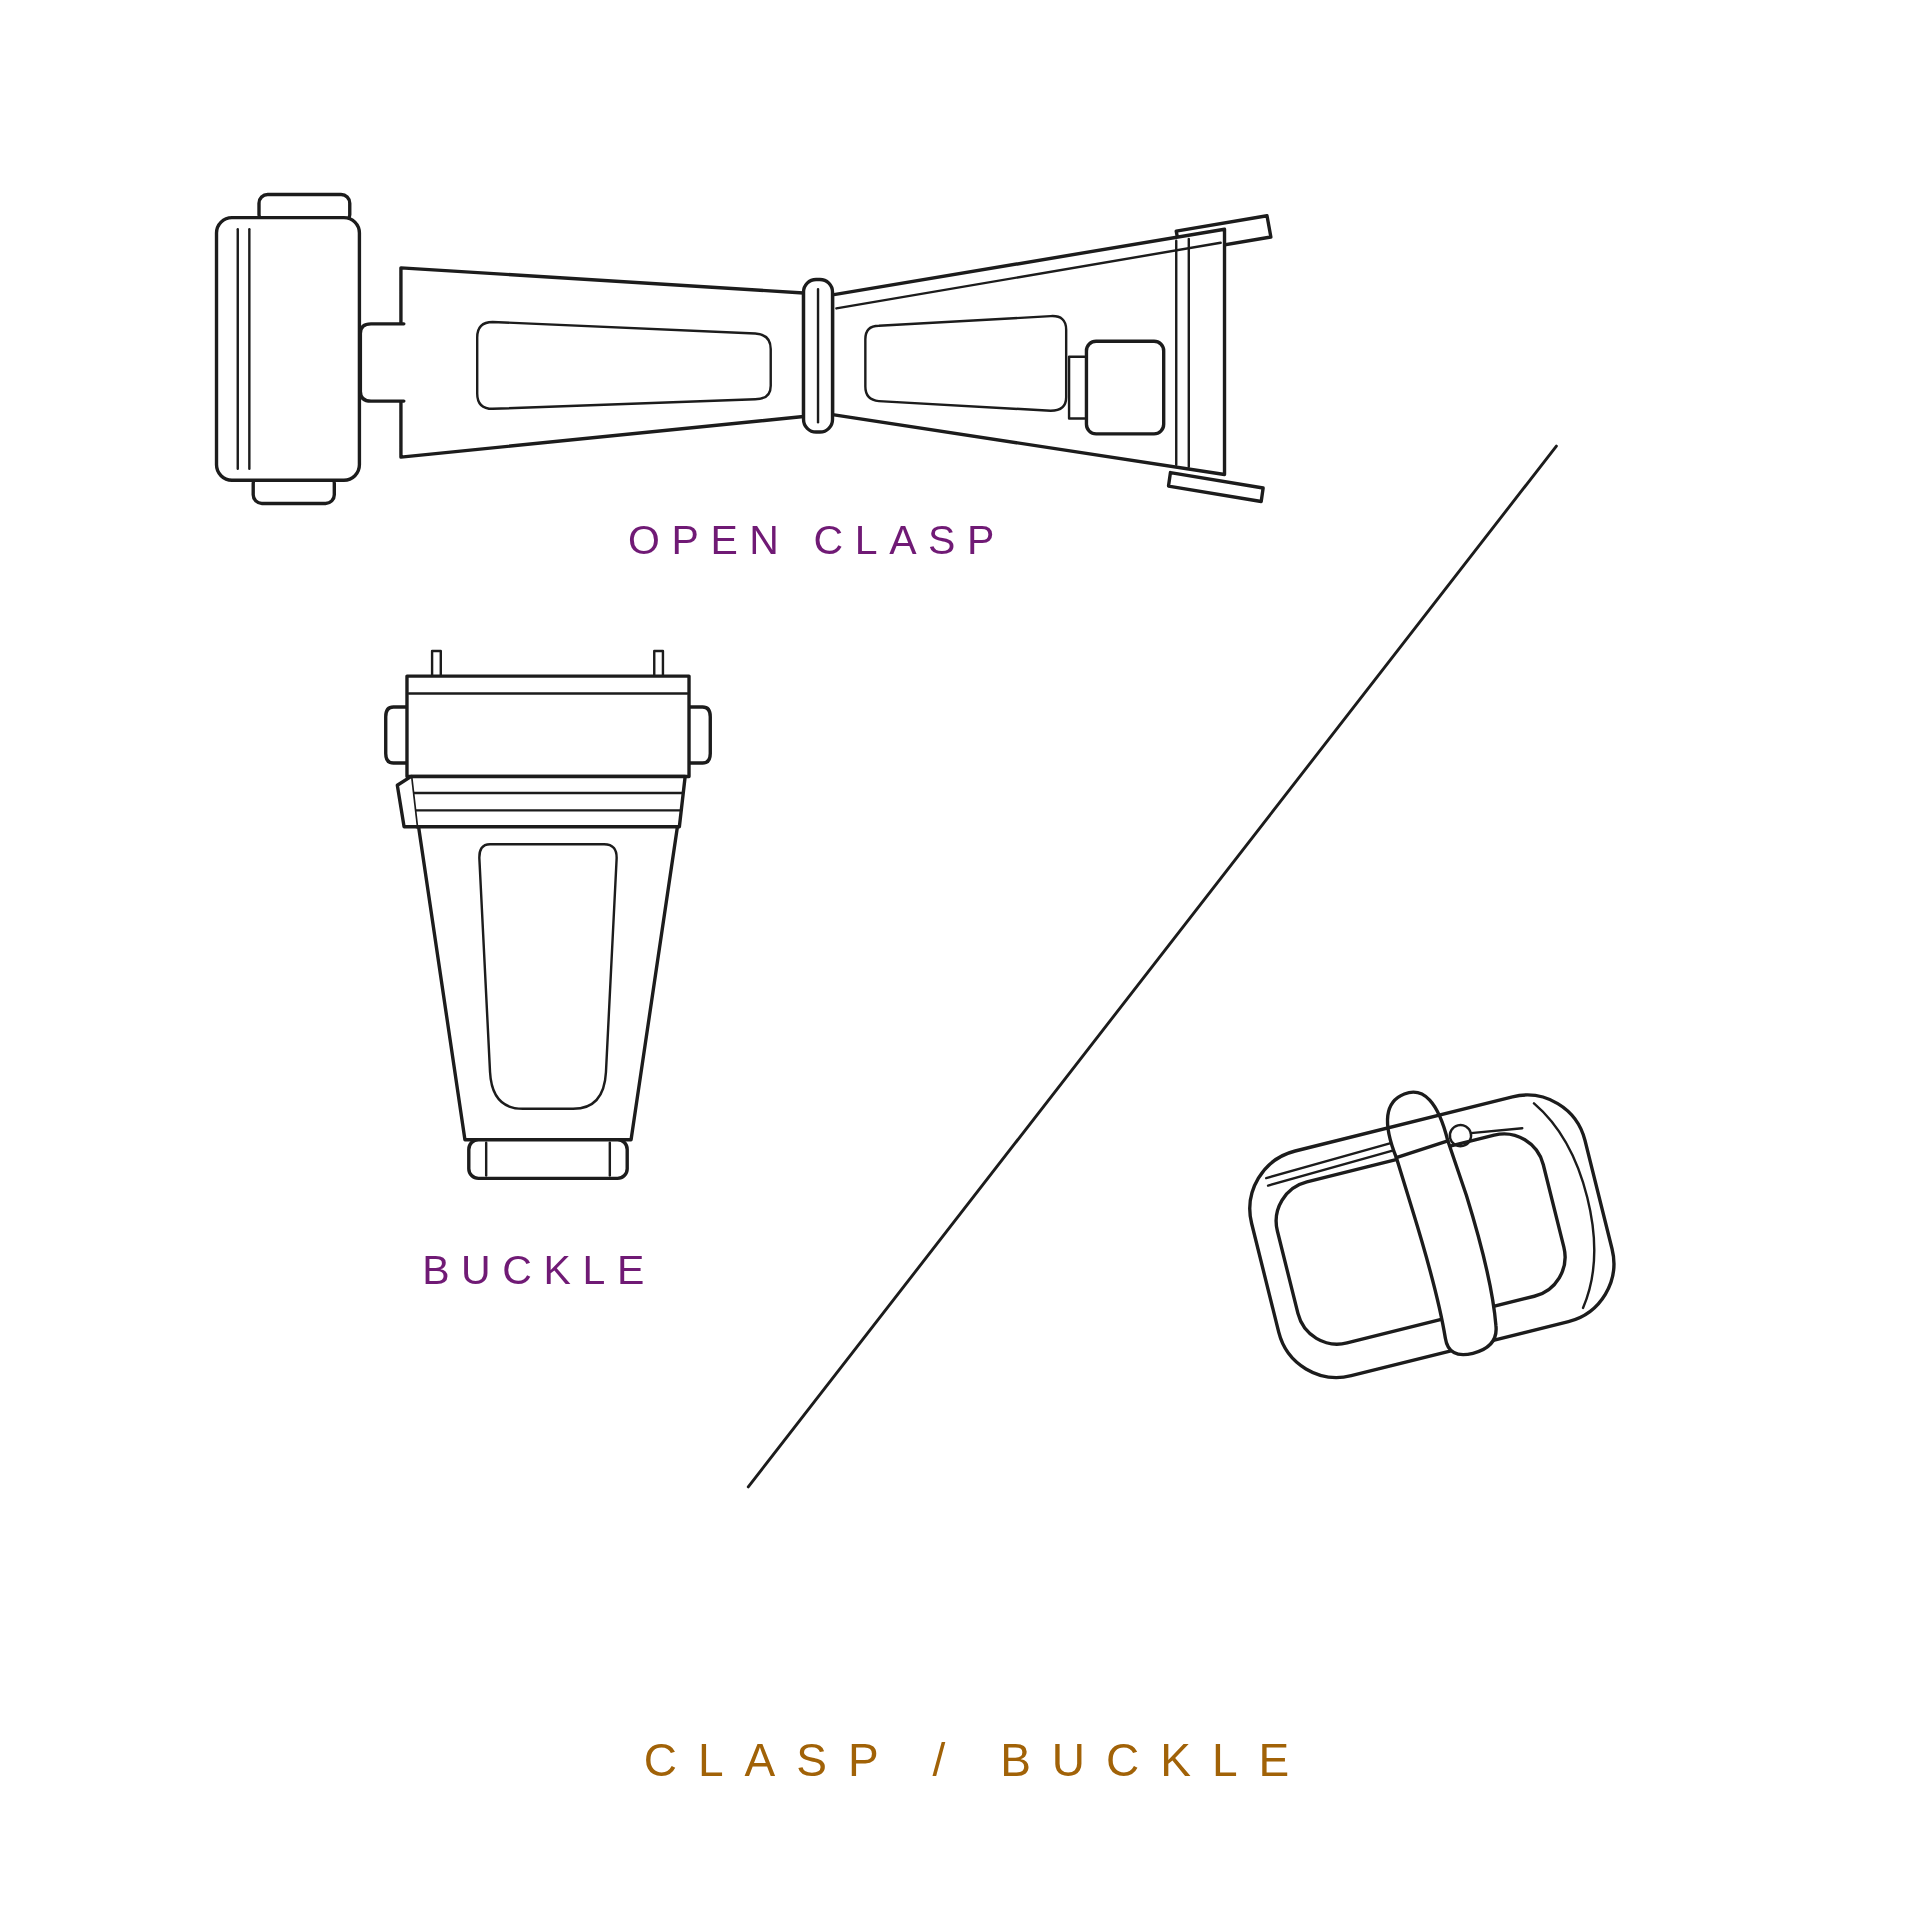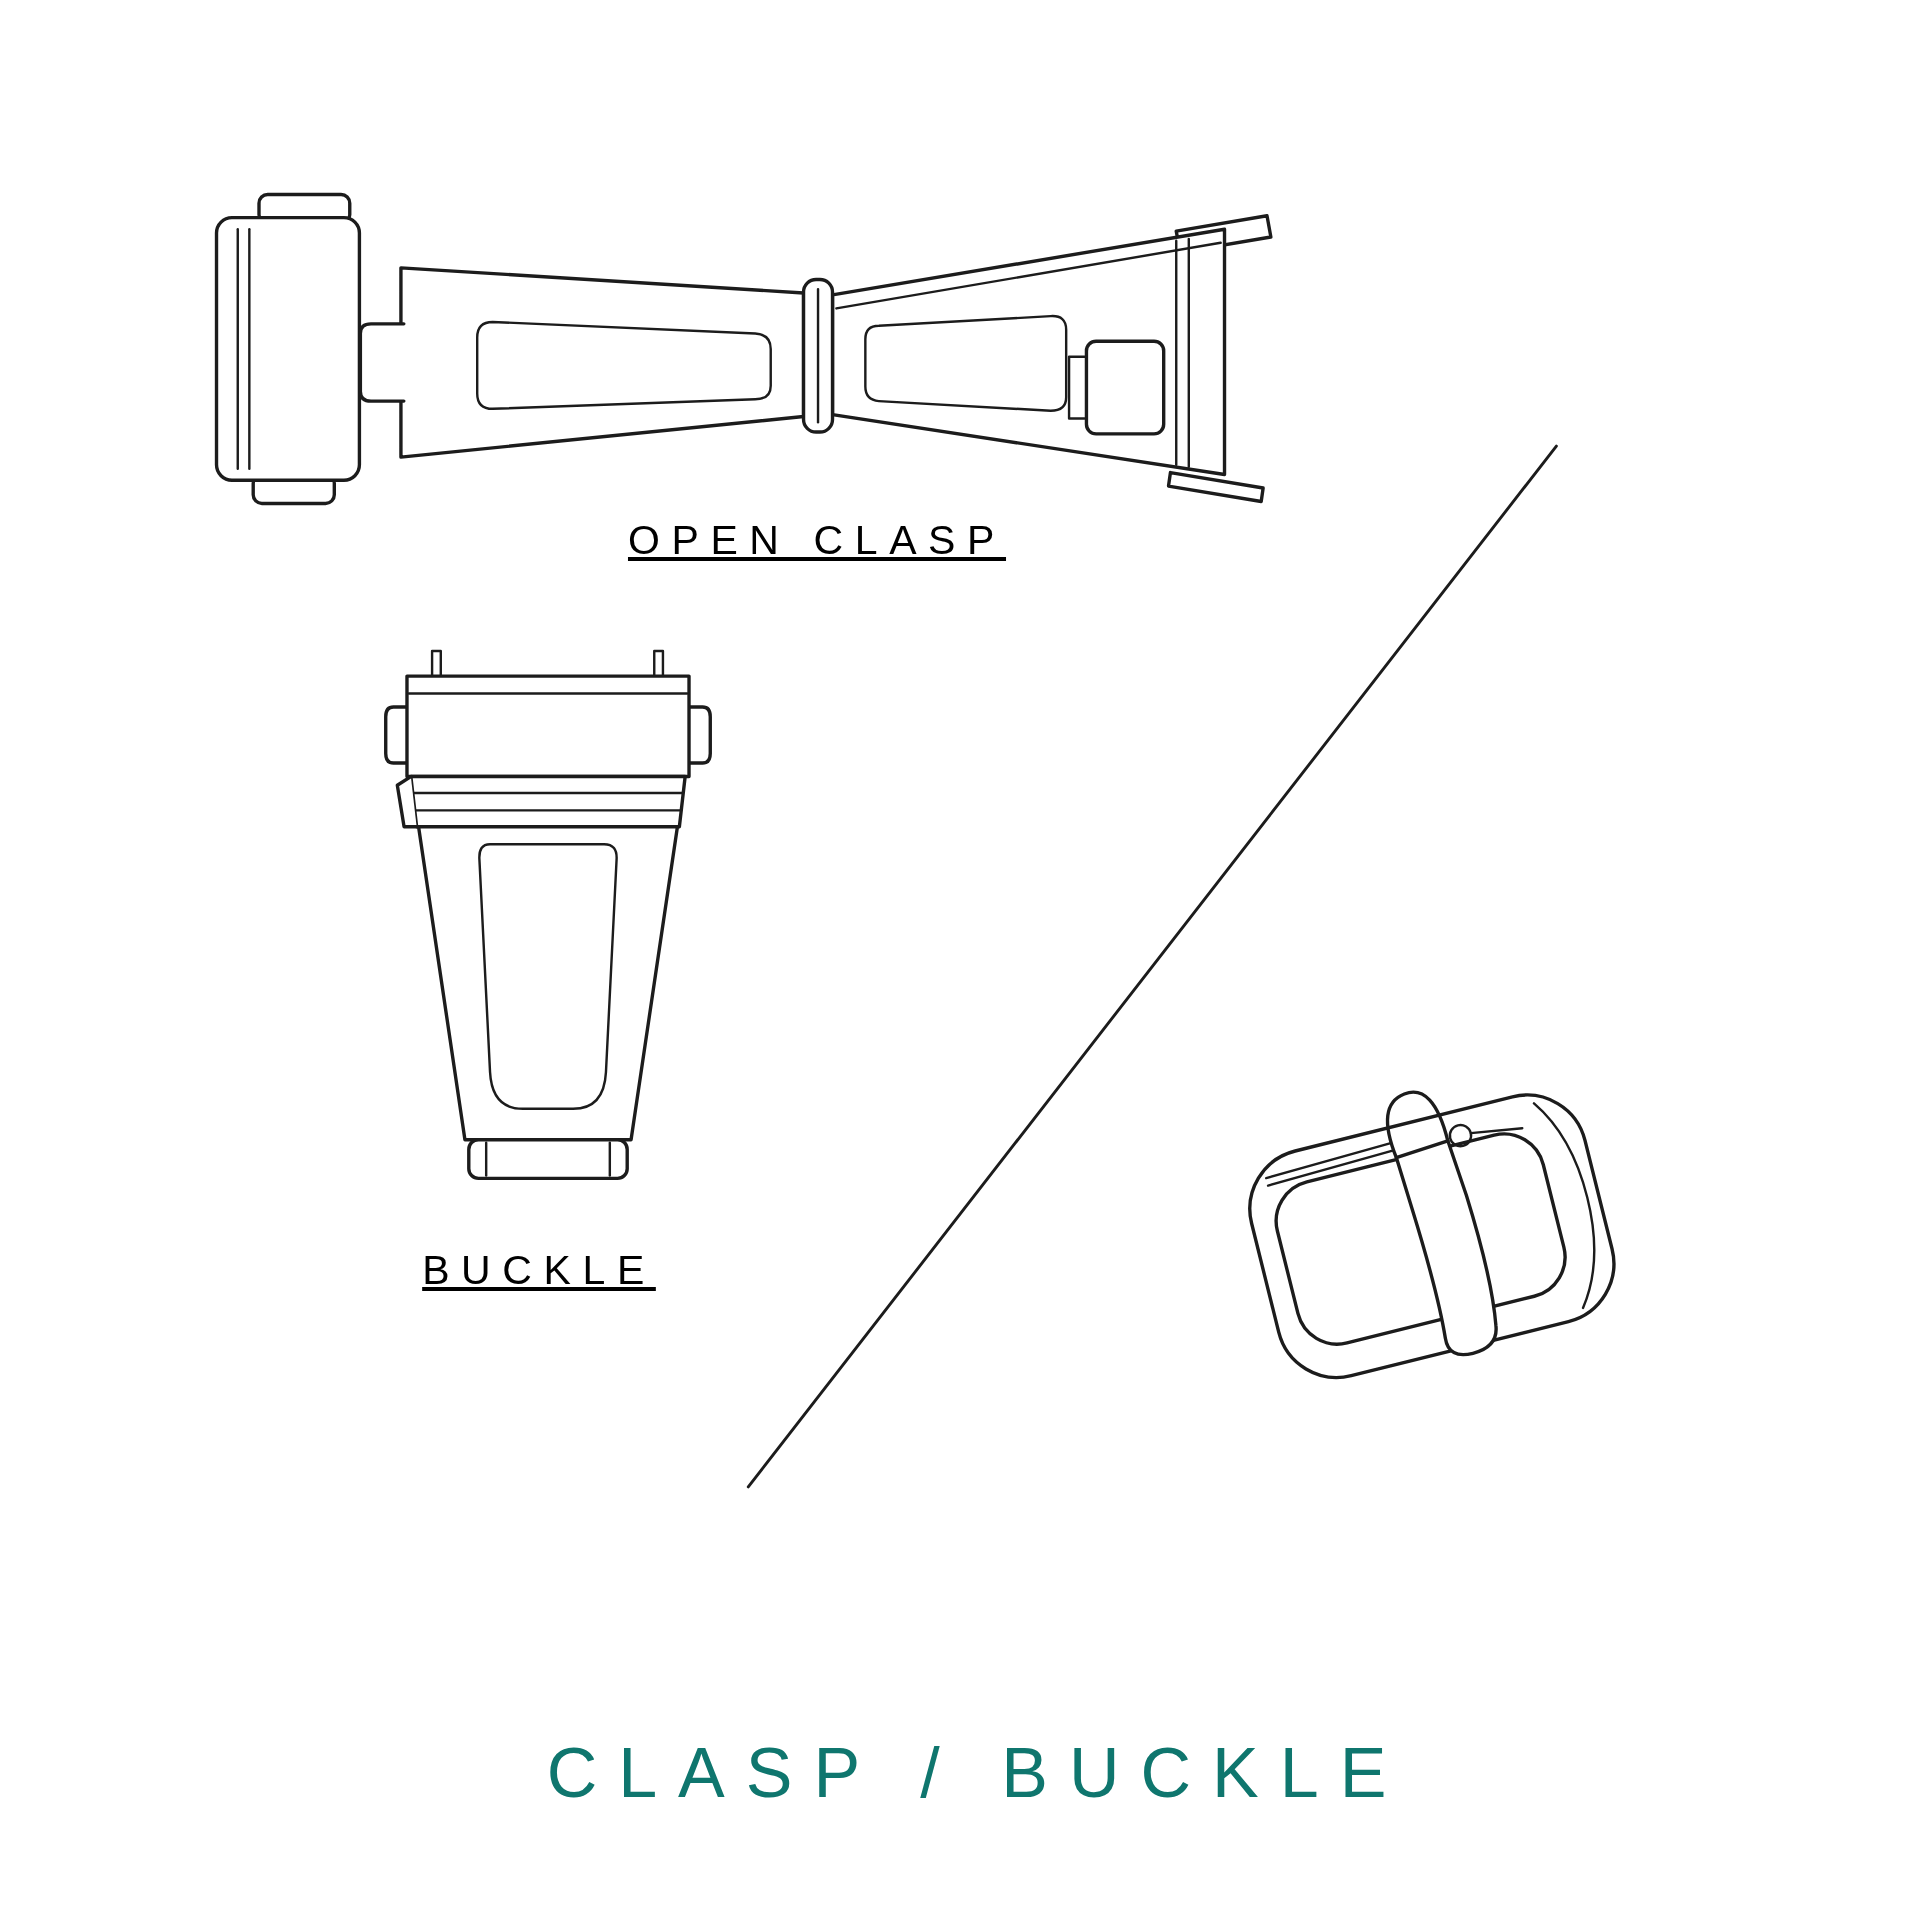--- a/index.html
+++ b/index.html
@@ -12,31 +12,30 @@
     font-family: "Liberation Sans", sans-serif;
     color: #1c1c1c;
   }
   .illustration { position: absolute; }
   .caption {
     position: absolute;
     transform: translateX(-50%);
     font-size: 41px;
     font-weight: 500;
     letter-spacing: 11.6px;
-    color: #000000;
+    color: #701a75;
     white-space: nowrap;
-    text-decoration: underline;
   }
   .title {
     position: absolute;
     transform: translateX(-50%);
-    font-size: 70px;
+    font-size: 46px;
     font-weight: 500;
     letter-spacing: 21px;
-    color: #0f766e;
+    color: #a16207;
     white-space: nowrap;
   }
   svg { display: block; }
   .stroke { fill: none; stroke: #1c1c1c; stroke-width: 3.5; stroke-linecap: round; stroke-linejoin: round; }
   .stroke-fill { fill: #ffffff; stroke: #1c1c1c; stroke-width: 3.5; stroke-linecap: round; stroke-linejoin: round; }
   .thin { fill: none; stroke: #1c1c1c; stroke-width: 2.5; stroke-linecap: round; stroke-linejoin: round; }
 </style>
 </head>
 <body>
 

